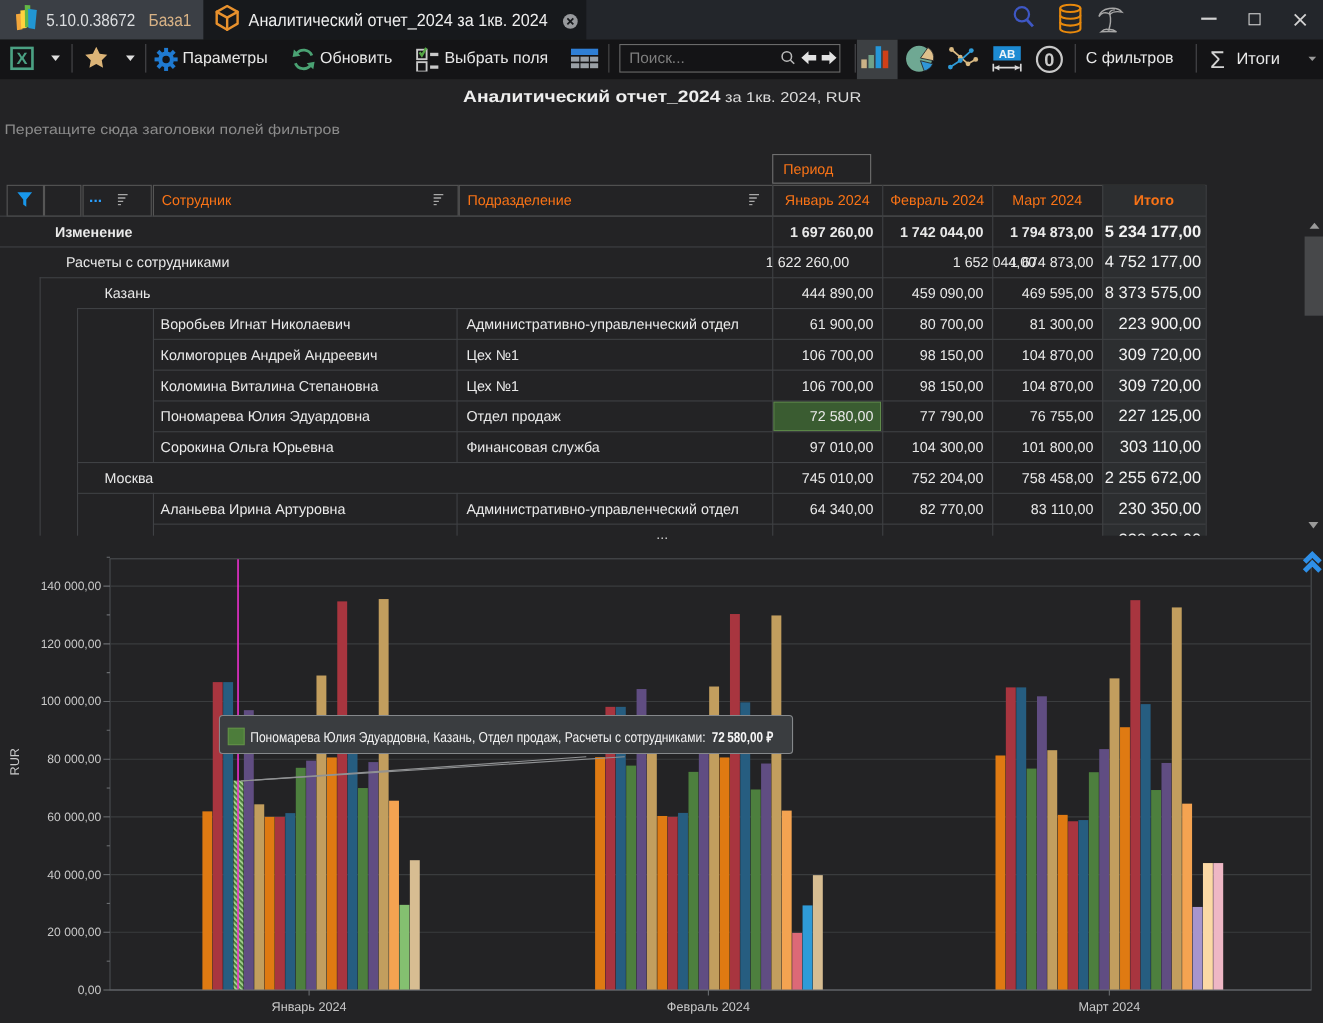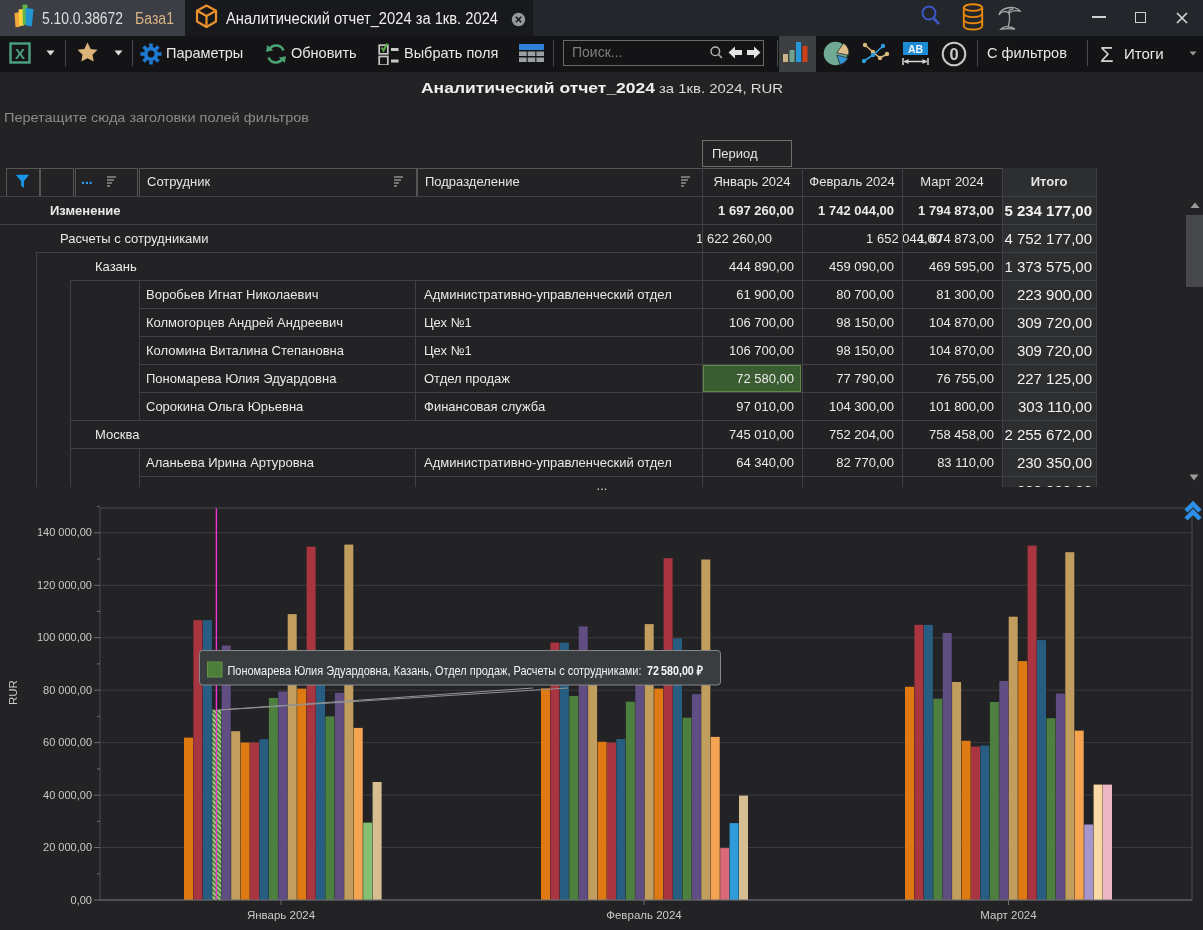--- a/index.html
+++ b/index.html
@@ -1,20 +1,20 @@
 <!DOCTYPE html>
 <html><head><meta charset="utf-8">
 <style>
 *{margin:0;padding:0;box-sizing:content-box}
 html,body{width:1203px;height:930px;overflow:hidden;background:#232325;font-family:"Liberation Sans",sans-serif}
 .abs{position:absolute}
 .lbl{font-size:13px;color:#e9e9e9;white-space:nowrap}
 .num{font-size:13px;color:#e9e9e9;text-align:right;white-space:nowrap}
 .itog{font-size:15px;color:#f2f2f2;text-align:right;white-space:nowrap}
-.hdr{font-size:13px;color:#e5e5e5}
+.hdr{font-size:13px;color:#f97316}
 .tb-txt{font-size:14.5px;color:#e8e8e8;white-space:nowrap}
 .sep{position:absolute;top:40px;width:1px;height:26px;background:#4a4a4c}
 .ylab{font-size:11px;fill:#c9c9c9;font-family:"Liberation Sans",sans-serif}
 .xlab{font-size:11.5px;fill:#c9c9c9;font-family:"Liberation Sans",sans-serif}
 </style></head>
 <body>
 
 <div class="abs" style="left:0;top:0;width:1203px;height:36px;background:#23262b"></div>
 <div class="abs" style="left:0;top:0;width:185px;height:36px;background:#3b3f45"></div>
 <div class="abs" style="left:185px;top:0;width:348px;height:36px;background:#17191c"></div>
@@ -257,21 +257,21 @@
 <div class="abs itog" style="left:1002px;top:202px;width:90px;font-weight:bold;">5 234 177,00</div>
 <div class="abs lbl" style="left:60px;top:231px;">Расчеты с сотрудниками</div>
 <div class="abs num" style="left:680px;top:231px;width:92px;">1 622 260,00</div>
 <div class="abs num" style="left:802px;top:231px;width:92px;margin-left:48px;">1 652 044,00</div>
 <div class="abs num" style="left:902px;top:231px;width:92px;">1 674 873,00</div>
 <div class="abs itog" style="left:1002px;top:230px;width:90px;">4 752 177,00</div>
 <div class="abs lbl" style="left:95px;top:259px;">Казань</div>
 <div class="abs num" style="left:702px;top:259px;width:92px;">444 890,00</div>
 <div class="abs num" style="left:802px;top:259px;width:92px;">459 090,00</div>
 <div class="abs num" style="left:902px;top:259px;width:92px;">469 595,00</div>
-<div class="abs itog" style="left:1002px;top:258px;width:90px;">1 373 575,00</div>
+<div class="abs itog" style="left:1002px;top:258px;width:90px;">8 373 575,00</div>
 <div class="abs lbl" style="left:146px;top:287px;">Воробьев Игнат Николаевич</div>
 <div class="abs lbl" style="left:424px;top:287px;">Административно-управленческий отдел</div>
 <div class="abs num" style="left:702px;top:287px;width:92px;">61 900,00</div>
 <div class="abs num" style="left:802px;top:287px;width:92px;">80 700,00</div>
 <div class="abs num" style="left:902px;top:287px;width:92px;">81 300,00</div>
 <div class="abs itog" style="left:1002px;top:286px;width:90px;">223 900,00</div>
 <div class="abs lbl" style="left:146px;top:315px;">Колмогорцев Андрей Андреевич</div>
 <div class="abs lbl" style="left:424px;top:315px;">Цех №1</div>
 <div class="abs num" style="left:702px;top:315px;width:92px;">106 700,00</div>
 <div class="abs num" style="left:802px;top:315px;width:92px;">98 150,00</div>

